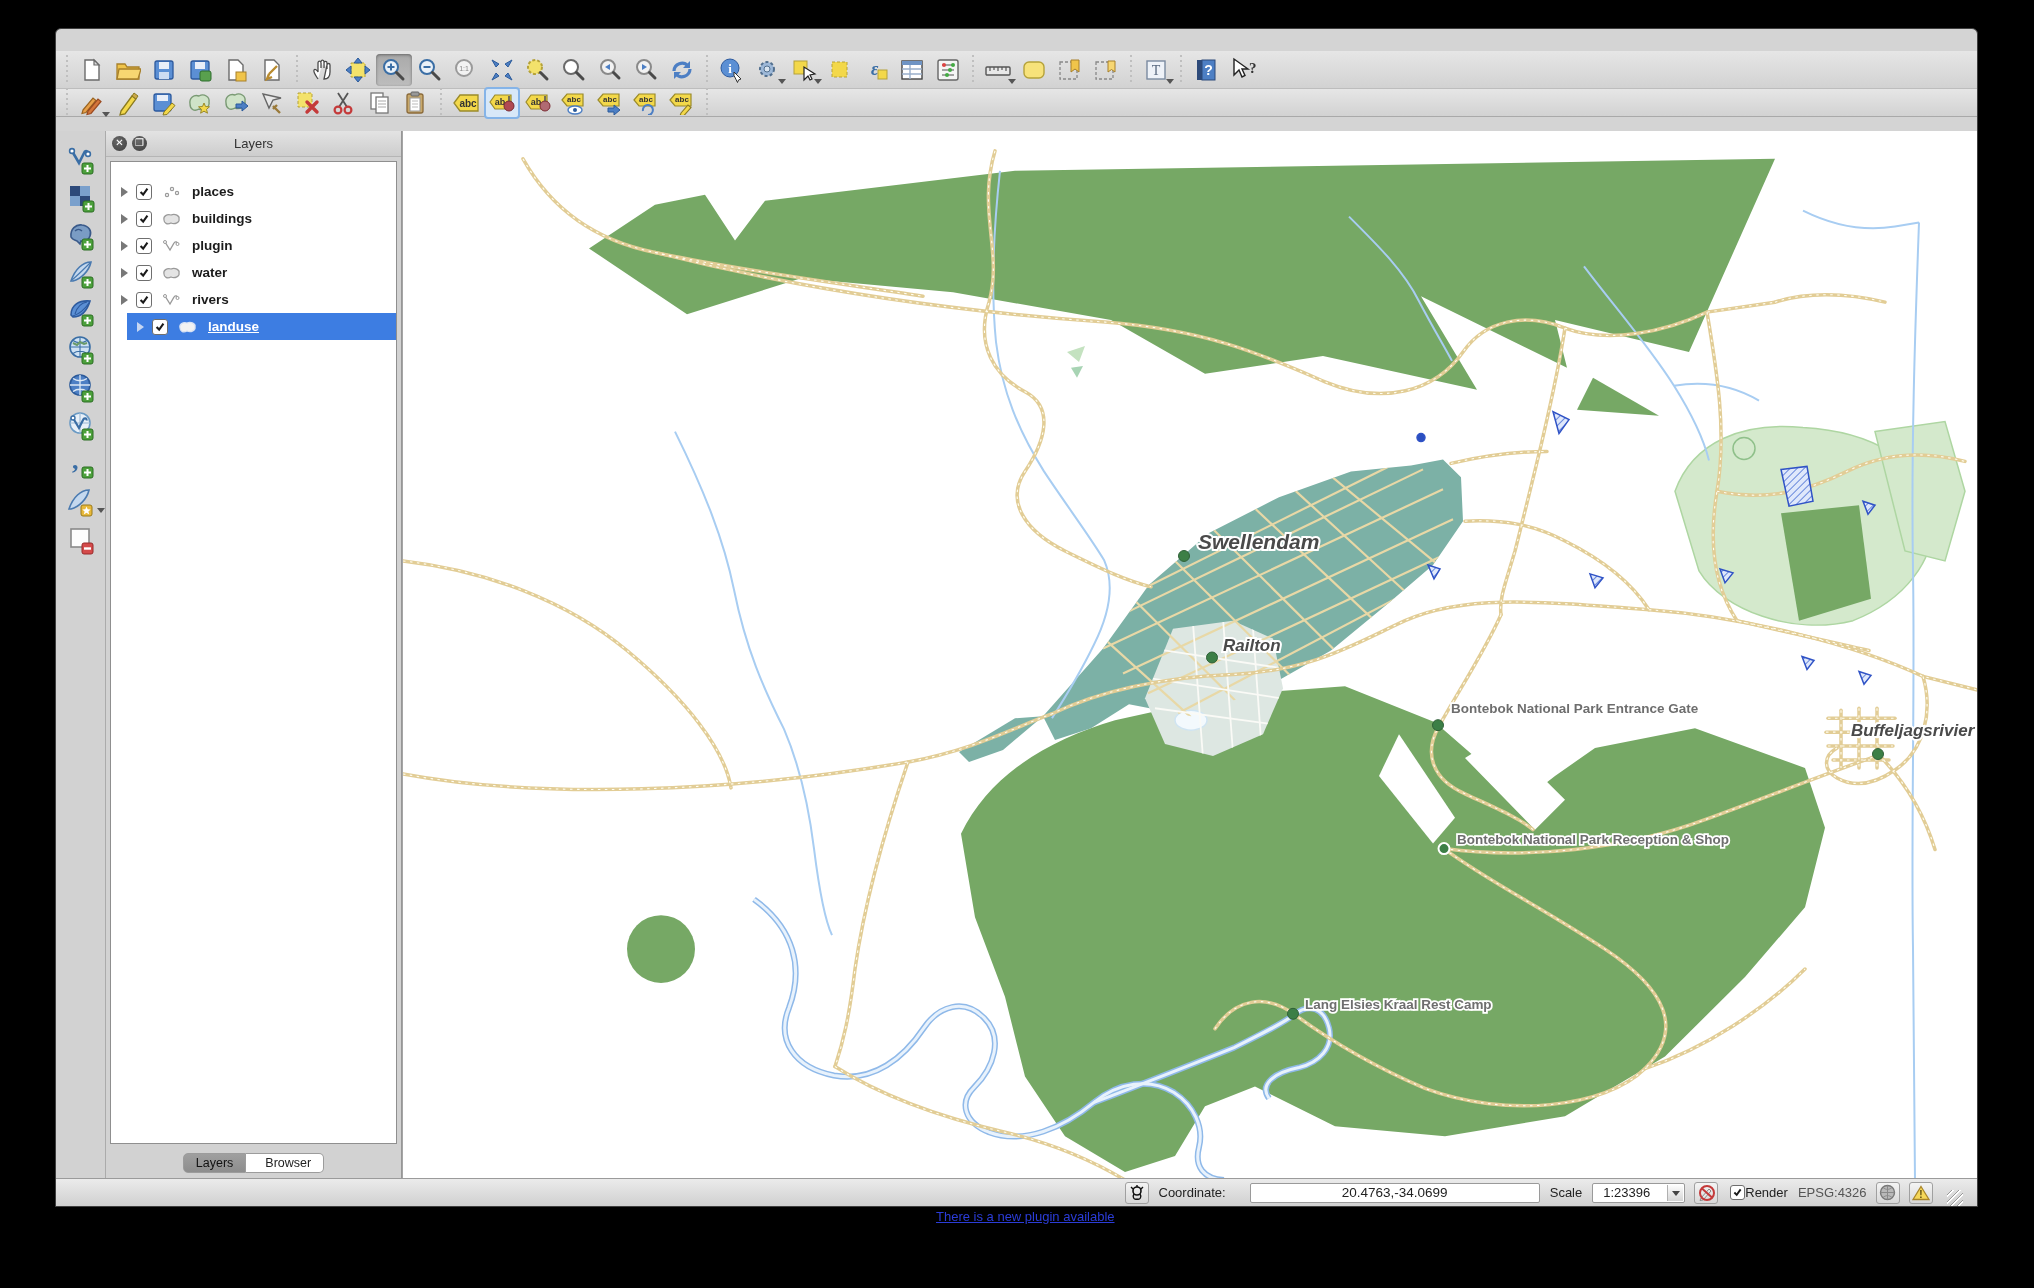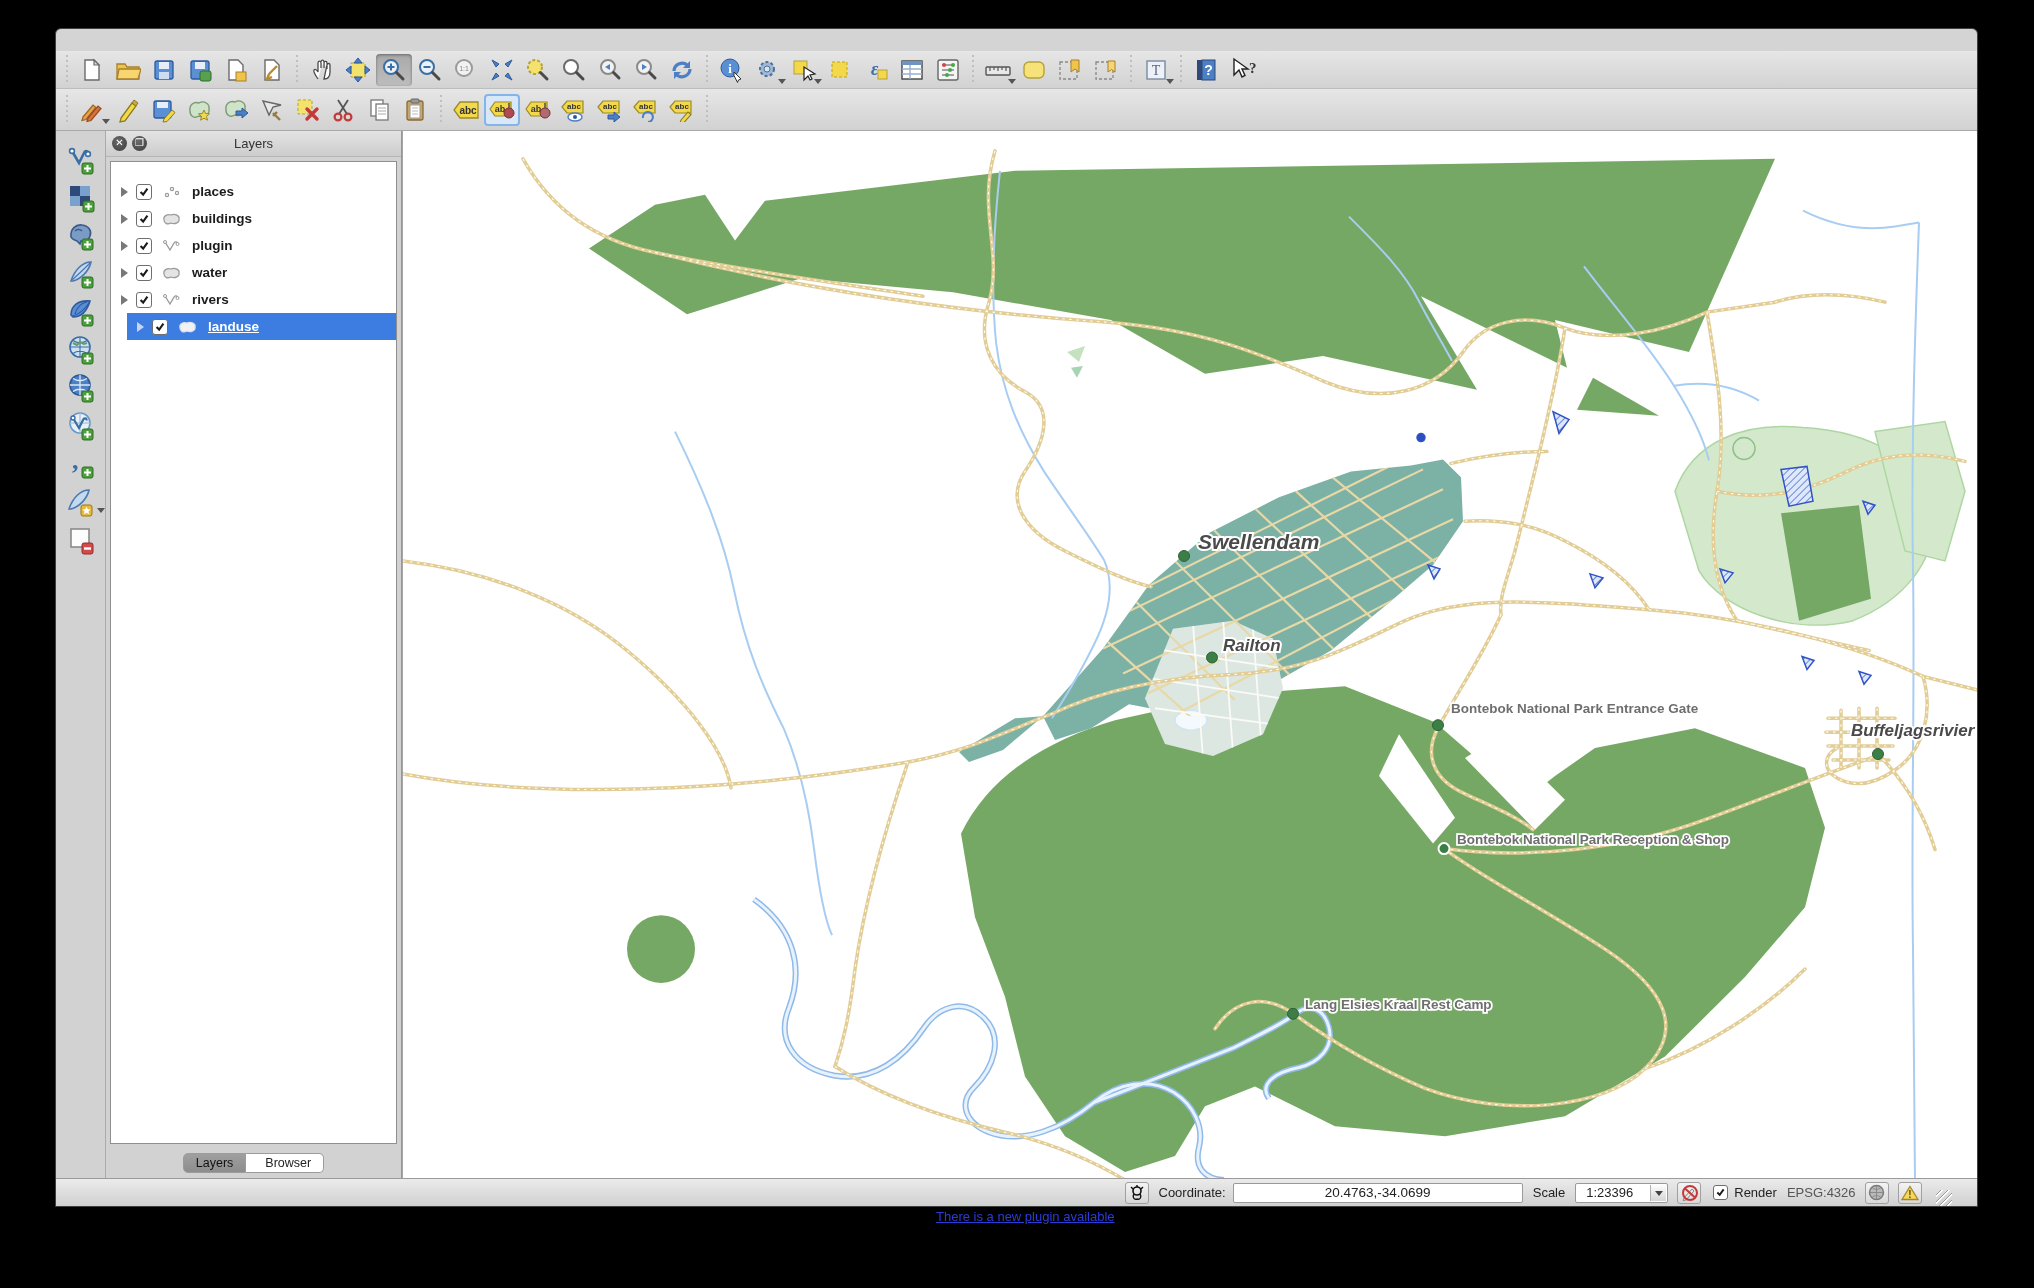--- a/index.html
+++ b/index.html
@@ -11,21 +11,21 @@
   #titlebar{position:absolute;left:0;top:0;width:100%;height:22px;border-radius:6px 6px 0 0;
     background:linear-gradient(#efefef,#cdcdcd);border-bottom:1px solid #8f8f8f;}
   .tl{position:absolute;top:4px;width:13px;height:13px;border-radius:50%;
     background:radial-gradient(circle at 50% 30%, #fdfdfd 0%, #c9c9c9 45%, #a8a8a8 100%);
     border:1px solid #878787;}
   #title-text{position:absolute;left:0;right:0;top:3px;text-align:center;font-size:13px;color:#3c3c3c;}
   
   .toolbar{position:absolute;left:0;width:100%;background:linear-gradient(#e6e6e6,#d2d2d2);
     display:flex;align-items:center;padding-left:4px;}
   #toolbar1{top:22px;height:38px;border-bottom:1px solid #bdbdbd;}
-  #toolbar2{top:60px;height:42px;border-bottom:1px solid #a9a9a9;}
+  #toolbar2{top:60px;height:28px;border-bottom:1px solid #a9a9a9;}
   .tb{width:36px;height:32px;display:flex;align-items:center;justify-content:center;border-radius:4px;position:relative;flex:0 0 auto;}
   .tb.active{background:linear-gradient(#a9a9a9,#bdbdbd);box-shadow:inset 0 1px 3px rgba(0,0,0,.4);}
   .tb.focused{border:2px solid #85b4e8;background:#d8e8f8;}
   .sep{width:10px;height:30px;margin:0 2px;flex:0 0 auto;
     background:repeating-linear-gradient(#bfbfbf 0 2px, transparent 2px 5px);background-size:2px 100%;background-repeat:no-repeat;background-position:center;}
   .dd{position:absolute;right:0px;bottom:2px;width:0;height:0;border-left:4px solid transparent;border-right:4px solid transparent;border-top:5px solid #555;}
   
   #content{position:absolute;left:0;top:102px;width:100%;height:1049px;display:flex;}
   #leftbar{width:50px;height:100%;background:#d2d2d2;border-right:1px solid #ababab;display:flex;flex-direction:column;align-items:center;padding-top:10px;}
   .lb{width:40px;height:38px;display:flex;align-items:center;justify-content:center;position:relative;flex:0 0 auto;}
@@ -57,21 +57,21 @@
   .riv{stroke:#a8cdf2;stroke-width:2;}
   .ribbon-o{stroke:#8fb9e9;stroke-width:6;}
   .ribbon-i{stroke:#e8f2fc;stroke-width:3;}
   .maplabel{fill:#4a4a4a;stroke:#ffffff;stroke-width:4px;paint-order:stroke;font-weight:bold;}
   .poilabel{fill:#6e6e6e;stroke:#ffffff;stroke-width:3.5px;paint-order:stroke;font-size:13.5px;font-weight:bold;}
   
   #statusbar{position:absolute;left:0;bottom:0;width:100%;height:28px;background:linear-gradient(#ebebeb,#d0d0d0);
     border-top:1px solid #9b9b9b;display:flex;align-items:center;font-size:13px;color:#222;}
   #plugin-link{margin-left:880px;color:#2b3cd8;text-decoration:underline;white-space:nowrap;margin-top:48px;}
   .sb-box{border:1px solid #9a9a9a;background:#fff;border-radius:2px;}
-  #coord-input{width:290px;height:20px;text-align:center;font-size:13.5px;line-height:18px;margin-left:7px;}
+  #coord-input{width:290px;height:20px;text-align:center;font-size:13.5px;line-height:18px;margin-left:24px;}
   #scale-combo{width:93px;height:20px;margin-left:10px;position:relative;font-size:13px;line-height:18px;padding-left:10px;}
   #scale-arrow{position:absolute;right:1px;top:1px;width:16px;height:16px;background:linear-gradient(#fdfdfd,#d5d5d5);border-left:1px solid #b0b0b0;text-align:center;}
   #scale-arrow:after{content:"";position:absolute;left:4px;top:6px;border-left:4px solid transparent;border-right:4px solid transparent;border-top:5px solid #444;}
   .sb-btn{width:24px;height:22px;border:1px solid #a0a0a0;border-radius:3px;background:linear-gradient(#f4f4f4,#d8d8d8);
     display:flex;align-items:center;justify-content:center;margin-left:9px;flex:0 0 auto;}
   #render-check{width:15px;height:15px;background:#fff;border:1.5px solid #6f6f6f;border-radius:3px;margin-left:12px;display:flex;align-items:center;justify-content:center;}
   #grip{margin-left:14px;margin-right:4px;width:16px;height:16px;align-self:flex-end;
     background:repeating-linear-gradient(135deg,transparent 0 3px,#9a9a9a 3px 4px,#fff 4px 5px);}
   .sb-label{margin-left:10px;}
 </style>
@@ -813,21 +813,21 @@
           <path d="M4,14 l8,-9 2,2 -8,9 -3,0.5 z" fill="#e8e8e8" stroke="#888"></path>
           <circle cx="10" cy="9" r="7" fill="none" stroke="#c43a3a" stroke-width="2"></circle>
           <path d="M5,4.5 L15,13.5" stroke="#c43a3a" stroke-width="2"></path>
         </svg>
       </span>
     <span id="render-check">
         <svg width="11" height="11" viewBox="0 0 14 14">
           <path d="M3,7 L6,10 L11,3" stroke="#1a1a1a" stroke-width="2.4" fill="none"></path>
         </svg>
       </span>
-    <span class="sb-label" style="margin-left:6px">Render</span>
+    <span class="sb-label" style="margin-left:0">Render</span>
     <span class="sb-label" style="color:#555">EPSG:4326</span>
     <span class="sb-btn">
         <svg width="17" height="17">
           <circle cx="8.5" cy="8.5" r="7" fill="#b9b9b9" stroke="#777" stroke-width="1.4"></circle>
           <path d="M1.5,8.5 h14 M8.5,1.5 v14 M4,3.5 c3,2.5 6,2.5 9,0 M4,13.5 c3,-2.5 6,-2.5 9,0" stroke="#8a8a8a" stroke-width="1" fill="none"></path>
         </svg>
       </span>
     <span class="sb-btn">
         <svg width="18" height="16">
           <path d="M9,1.5 L17,14.5 H1 Z" fill="#f5d75a" stroke="#a8852a" stroke-width="1.3"></path>

